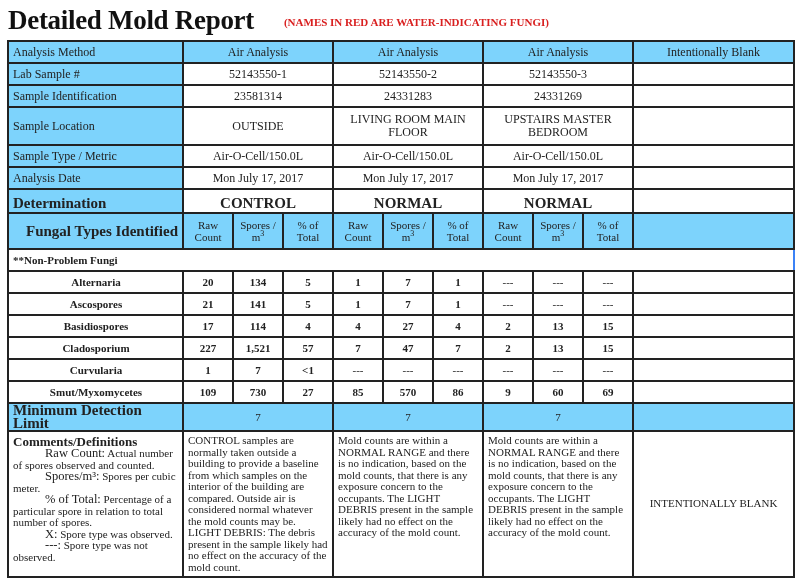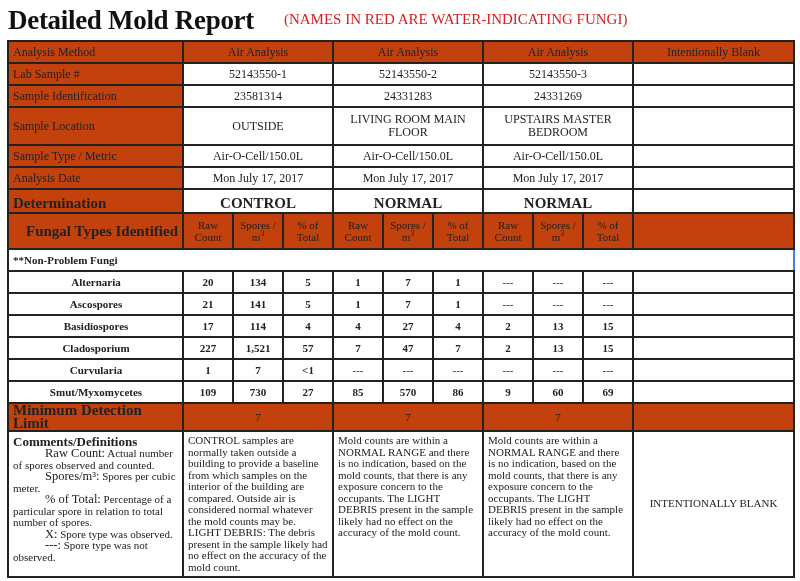--- a/index.html
+++ b/index.html
@@ -4,25 +4,25 @@
 <style>
   html, body { margin: 0; padding: 0; background: #ffffff; }
   body {
     width: 800px; height: 581px; overflow: hidden;
     font-family: "Liberation Serif", "DejaVu Serif", serif;
     color: #222;
     position: relative;
   }
   .title-row { position: absolute; left: 8px; top: 2px; height: 34px; display: flex; align-items: flex-end; }
   .title { font-size: 27px; font-weight: bold; color: #111; letter-spacing: -0.3px; }
-  .subtitle { font-size: 15px; color: #d92020; font-weight: normal; margin-left: 30px; position: relative; top: -8px; }
+  .subtitle { font-size: 11px; color: #d92020; font-weight: bold; margin-left: 30px; position: relative; top: -8px; }
 
   table { border-collapse: collapse; position: absolute; left: 7px; table-layout: fixed; }
   td { border: 2px solid #222; font-size: 12px; text-align: center; vertical-align: middle; padding: 0 3px; line-height: 13px; }
-  .peach { background: #c2410c; }
+  .peach { background: #7dd3fc; }
   .lbl { text-align: left; padding-left: 4px; }
 
   #top-table { top: 40px; width: 786px; }
   #top-table td { height: 20px; }
   #top-table tr.tall td { height: 36px; }
   #top-table tr.det td { height: 26px; font-size: 15px; font-weight: bold; }
 
   #fungi-table { top: 212px; width: 786px; }
   #fungi-table td { height: 20px; font-weight: bold; font-size: 11px; }
   #fungi-table tr.head td { height: 34px; font-weight: normal; font-size: 11px; line-height: 12px; }

